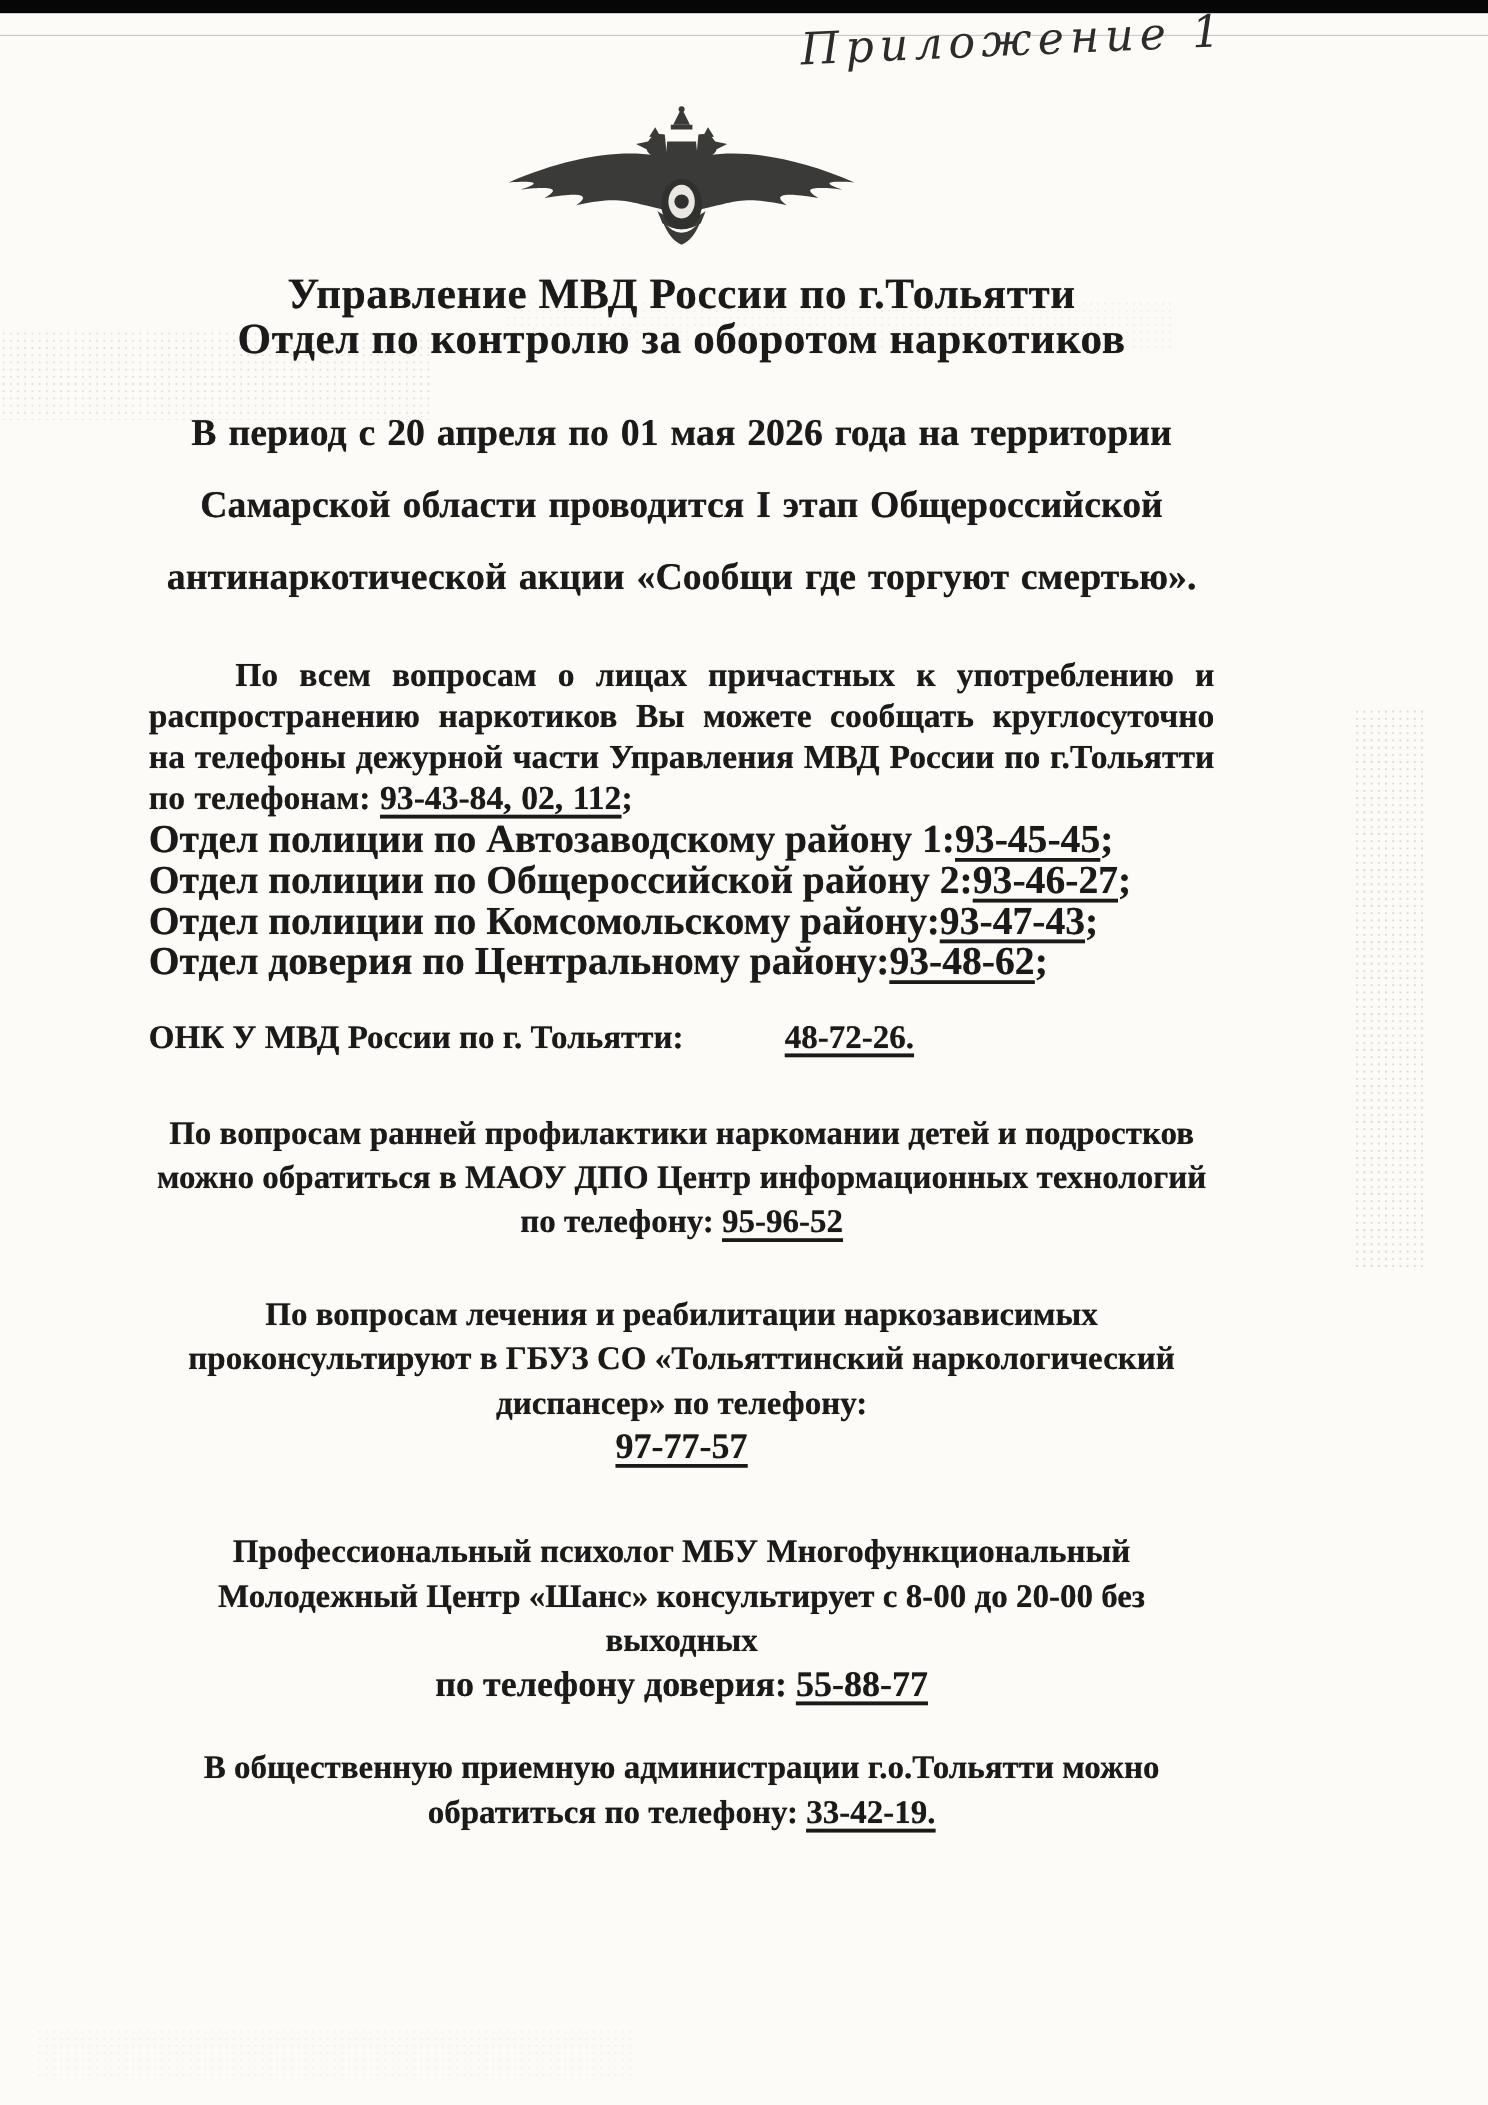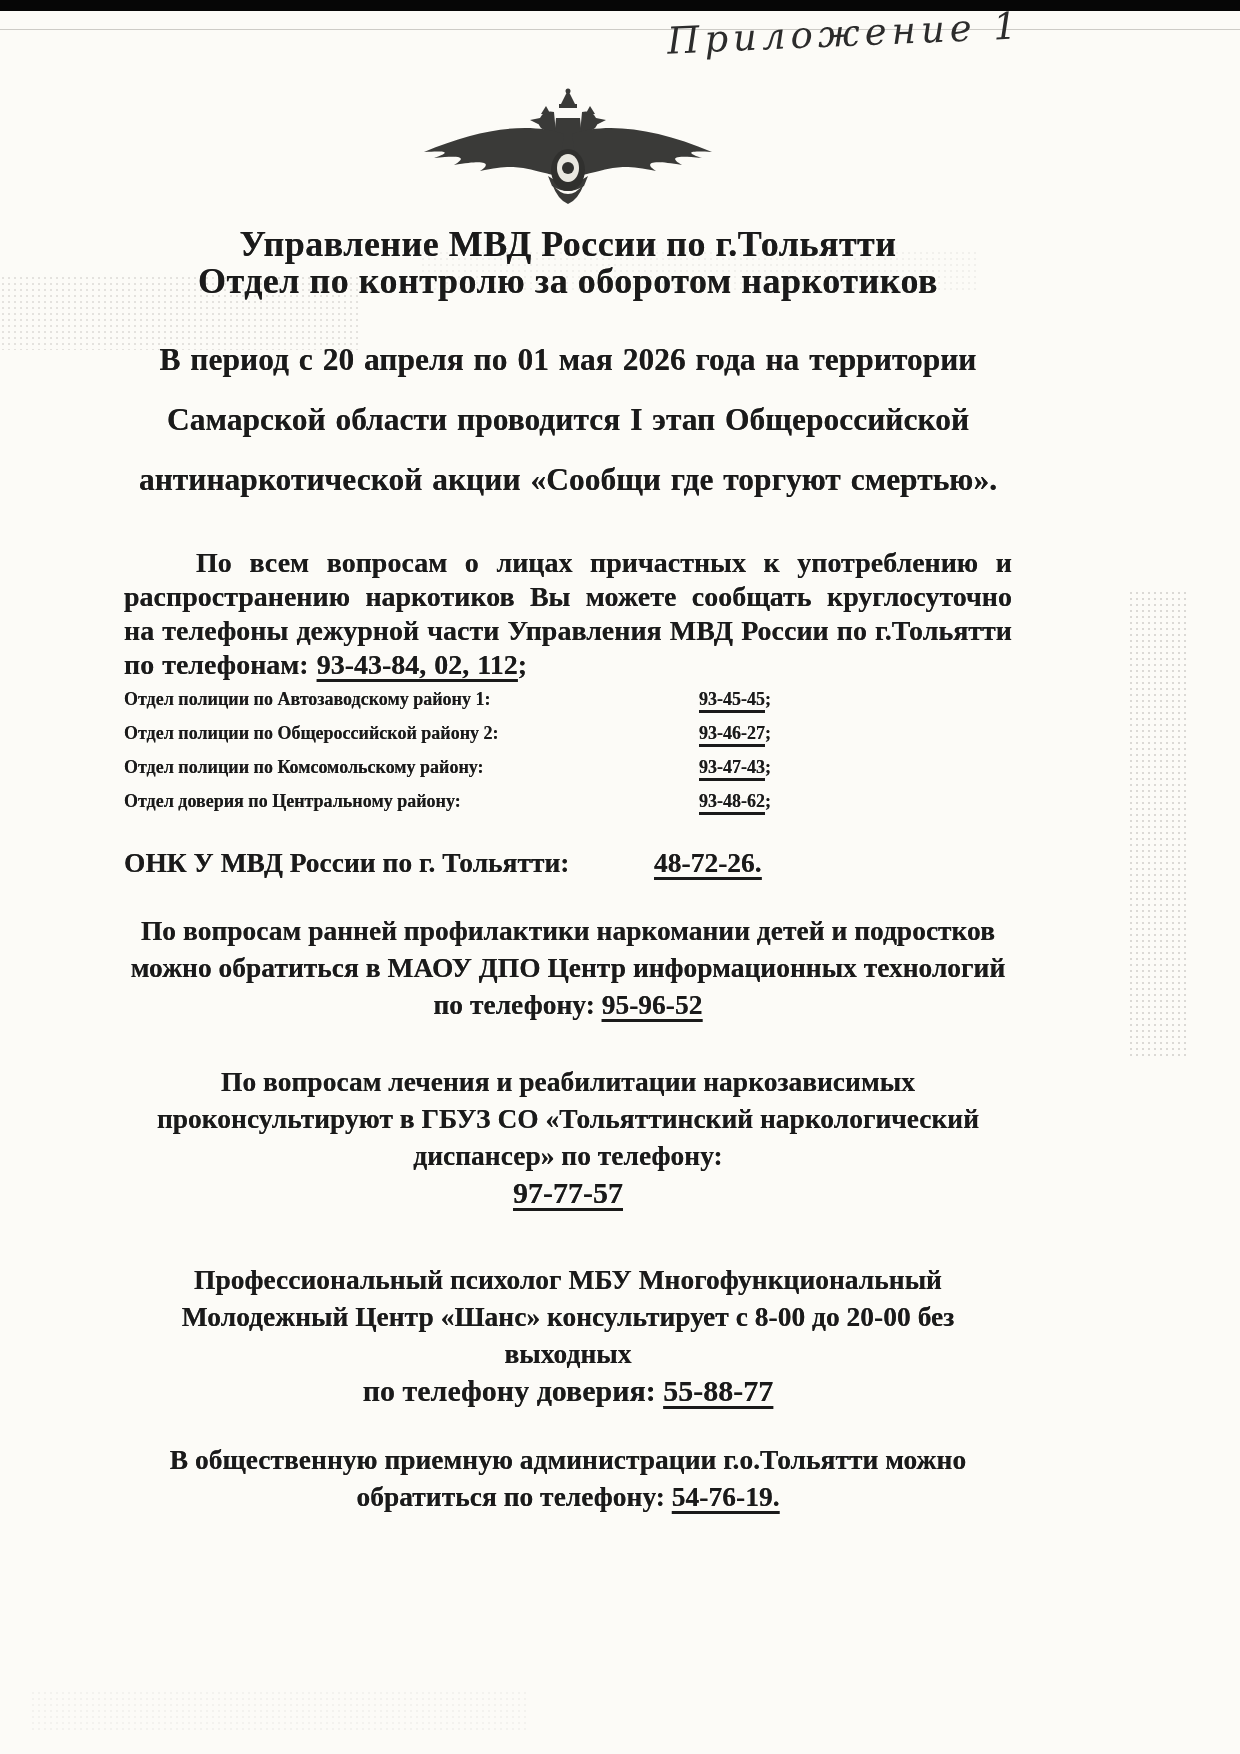--- a/index.html
+++ b/index.html
@@ -39,26 +39,26 @@
   }
   .para{
     margin-top:36px;font-size:28px;line-height:34px;
     text-align:justify;text-indent:72px;word-spacing:1px;
   }
   .phone{
     text-decoration:underline;
     text-decoration-thickness:2.5px;text-underline-offset:5px;
     text-decoration-skip-ink:none;
   }
-  .dept-row{display:flex;font-size:18px;line-height:34px;}
+  .dept-row{display:flex;font-size:33px;line-height:34px;}
   .dept-label{flex:0 0 575px;white-space:nowrap;}
   .onk-row{display:flex;font-size:27.5px;line-height:34px;margin-top:28px;}
   .onk-label{flex:0 0 530px;white-space:nowrap;}
   .centered-block{
-    margin-top:32px;text-align:center;font-size:27.5px;line-height:37px;
+    margin-top:44px;text-align:center;font-size:27.5px;line-height:37px;
   }
   .tight{margin-top:40px;}
   .phone-line{text-align:center;font-size:30px;line-height:37px;}
 </style>
 </head>
 <body>
 
 <div class="scan-topbar"></div>
 <div class="scan-topline"></div>
 <div class="noise noise-a"></div>
@@ -138,16 +138,16 @@
   </div>
   <div class="phone-line">
     <span class="phone">97-77-57</span>
   </div>
 
   <div class="centered-block" style="margin-top:50px">
     <span>Профессиональный психолог МБУ Многофункциональный Молодежный Центр «Шанс» консультирует с 8-00 до 20-00 без выходных</span>
   </div>
   <div class="phone-line"><span>по телефону доверия: </span><span class="phone">55-88-77</span></div>
 
-  <div class="centered-block" style="margin-top:32px"><span>В общественную приемную администрации г.о.Тольятти можно обратиться по телефону: </span><span class="phone">54-76-19.</span></div>
+  <div class="centered-block" style="margin-top:32px"><span>В общественную приемную администрации г.о.Тольятти можно обратиться по телефону: </span><span class="phone">33-42-19.</span></div>
 
 
 </div>
 
 </body></html>

